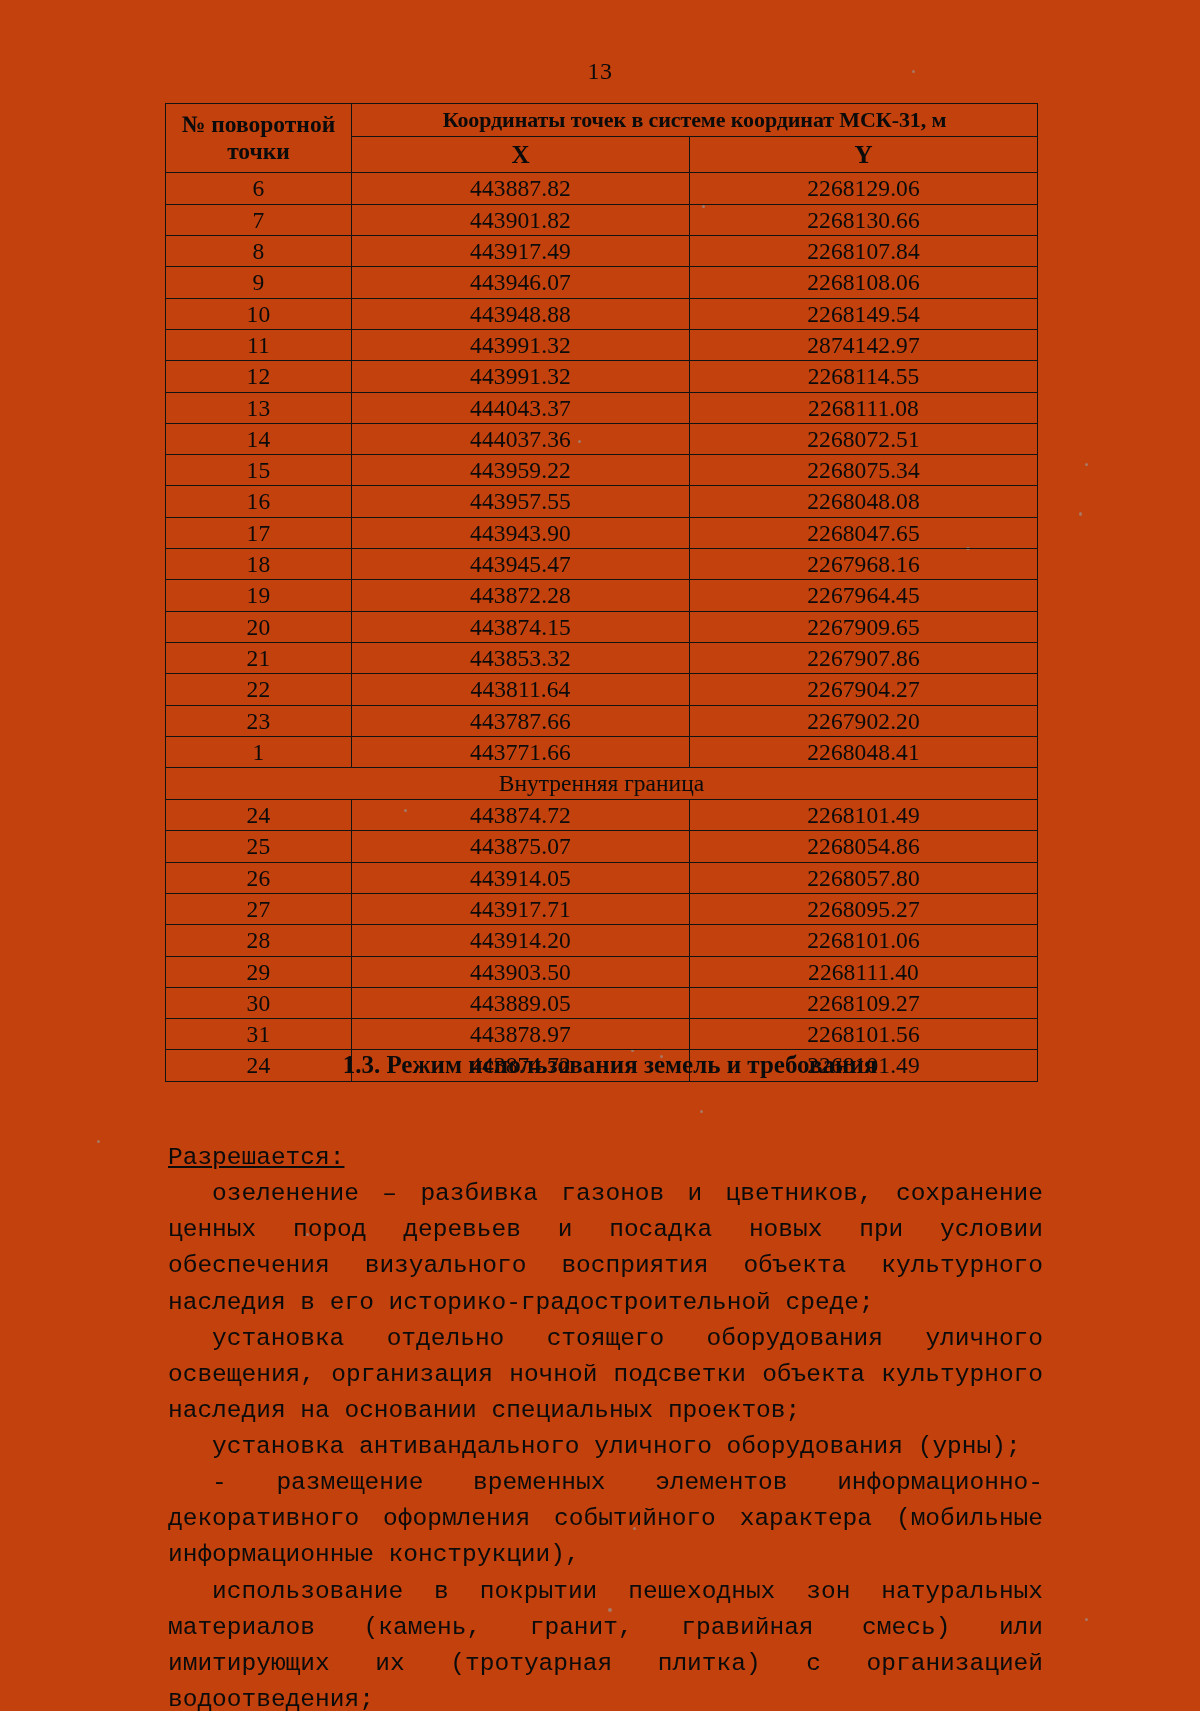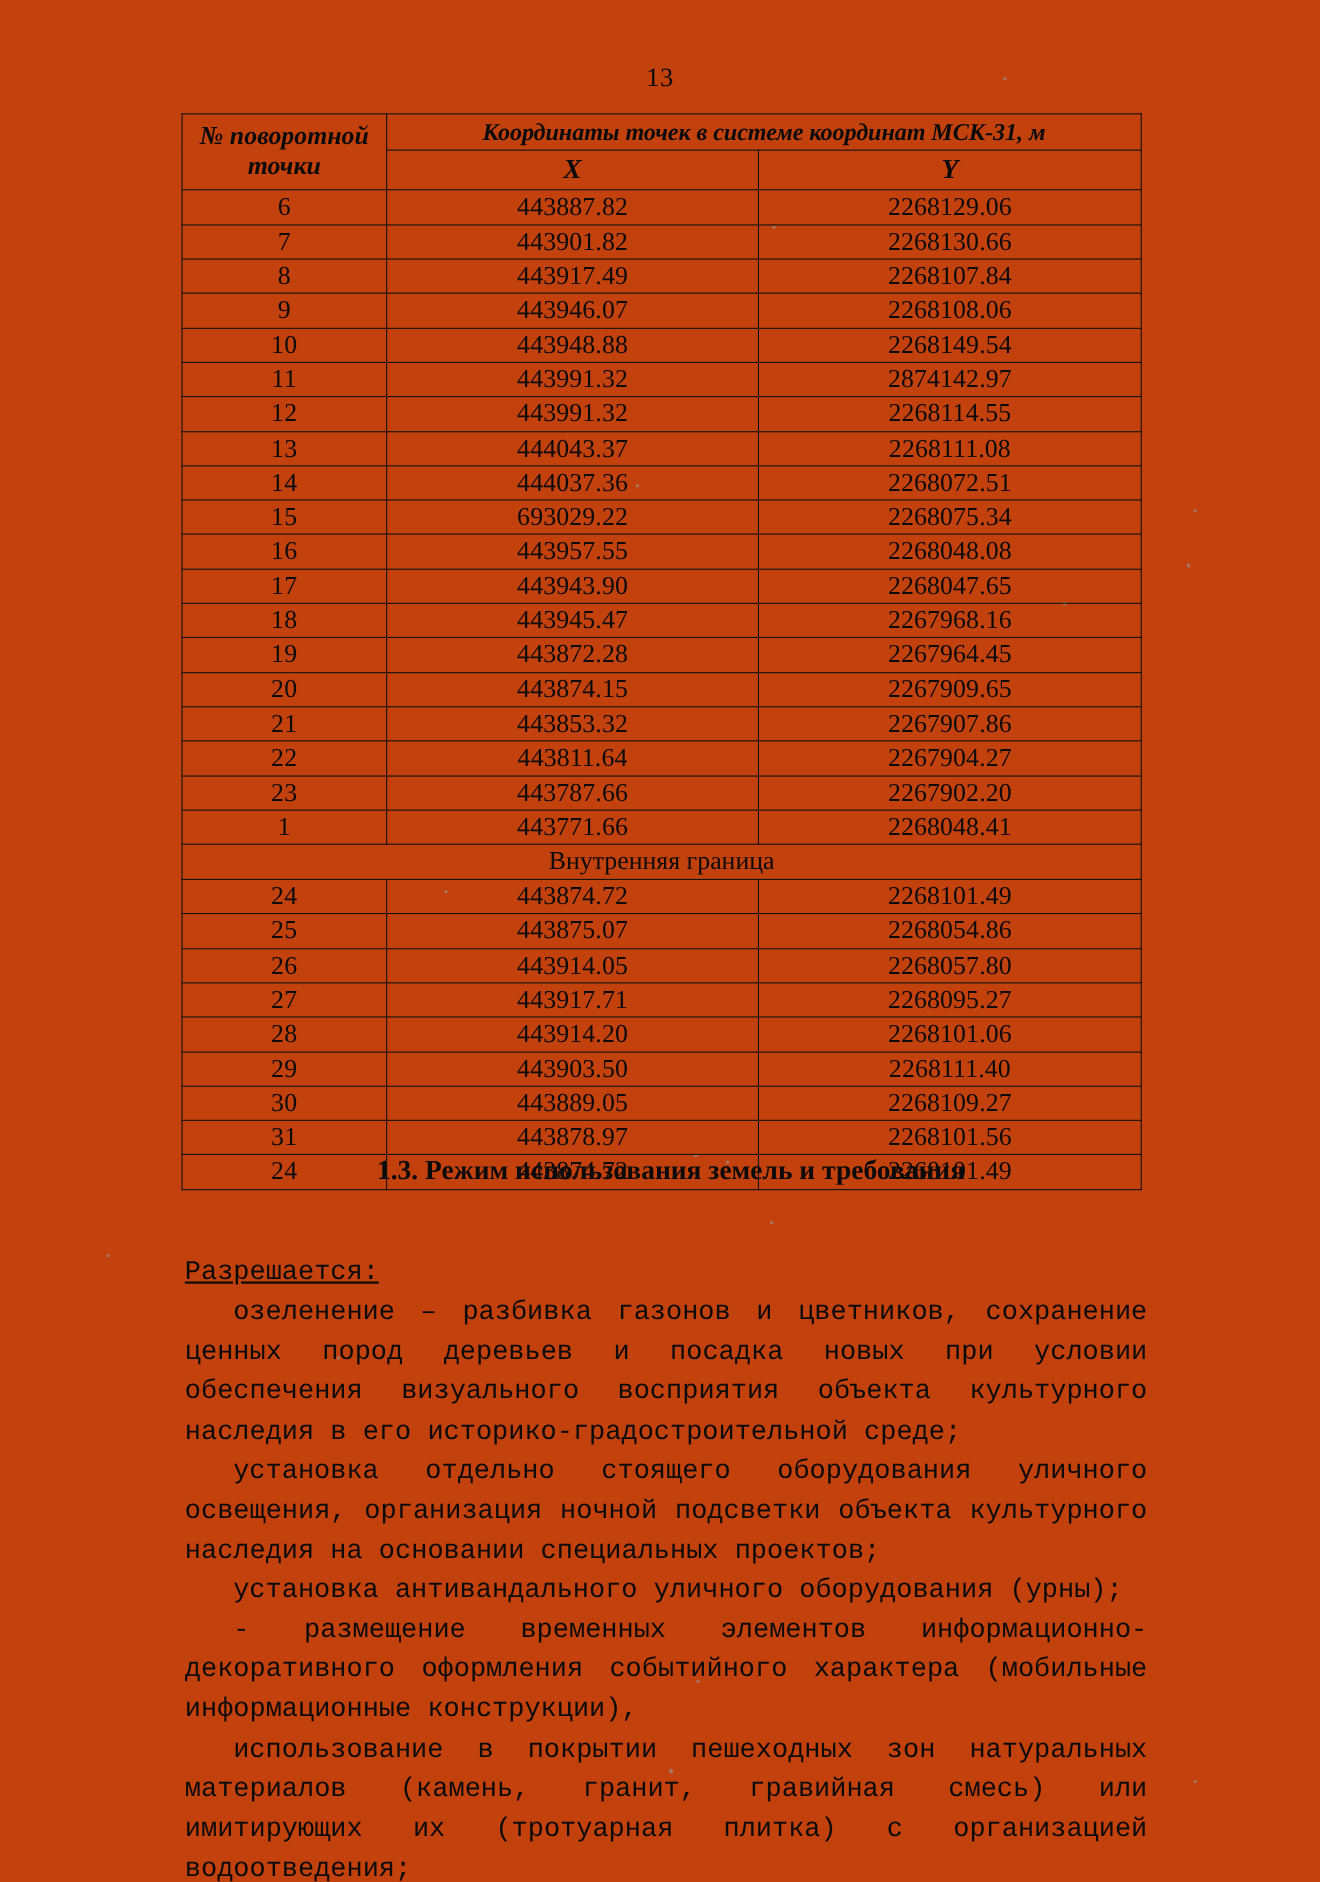--- a/index.html
+++ b/index.html
@@ -53,21 +53,20 @@
     border: 1.6px solid #131313;
     padding: 0;
     text-align: center;
     vertical-align: middle;
     font-weight: normal;
   }
   table.coords th {
     font-weight: bold;
     line-height: 1.18;
     padding: 3px 2px;
-    font-style: italic;
   }
   col.c-num { width: 186px; }
   col.c-x   { width: 338px; }
   col.c-y   { width: 348px; }
 
   .hdr-title {
     font-size: 22px;
     letter-spacing: -0.1px;
     margin-top: 40px;
   }
@@ -222,21 +221,21 @@
             <td class="cell cell-val">444043.37</td>
             <td class="cell cell-val">2268111.08</td>
           </tr>
           <tr>
             <td class="cell cell-num">14</td>
             <td class="cell cell-val">444037.36</td>
             <td class="cell cell-val">2268072.51</td>
           </tr>
           <tr>
             <td class="cell cell-num">15</td>
-            <td class="cell cell-val">693029.22</td>
+            <td class="cell cell-val">443959.22</td>
             <td class="cell cell-val">2268075.34</td>
           </tr>
           <tr>
             <td class="cell cell-num">16</td>
             <td class="cell cell-val">443957.55</td>
             <td class="cell cell-val">2268048.08</td>
           </tr>
           <tr>
             <td class="cell cell-num">17</td>
             <td class="cell cell-val">443943.90</td>

